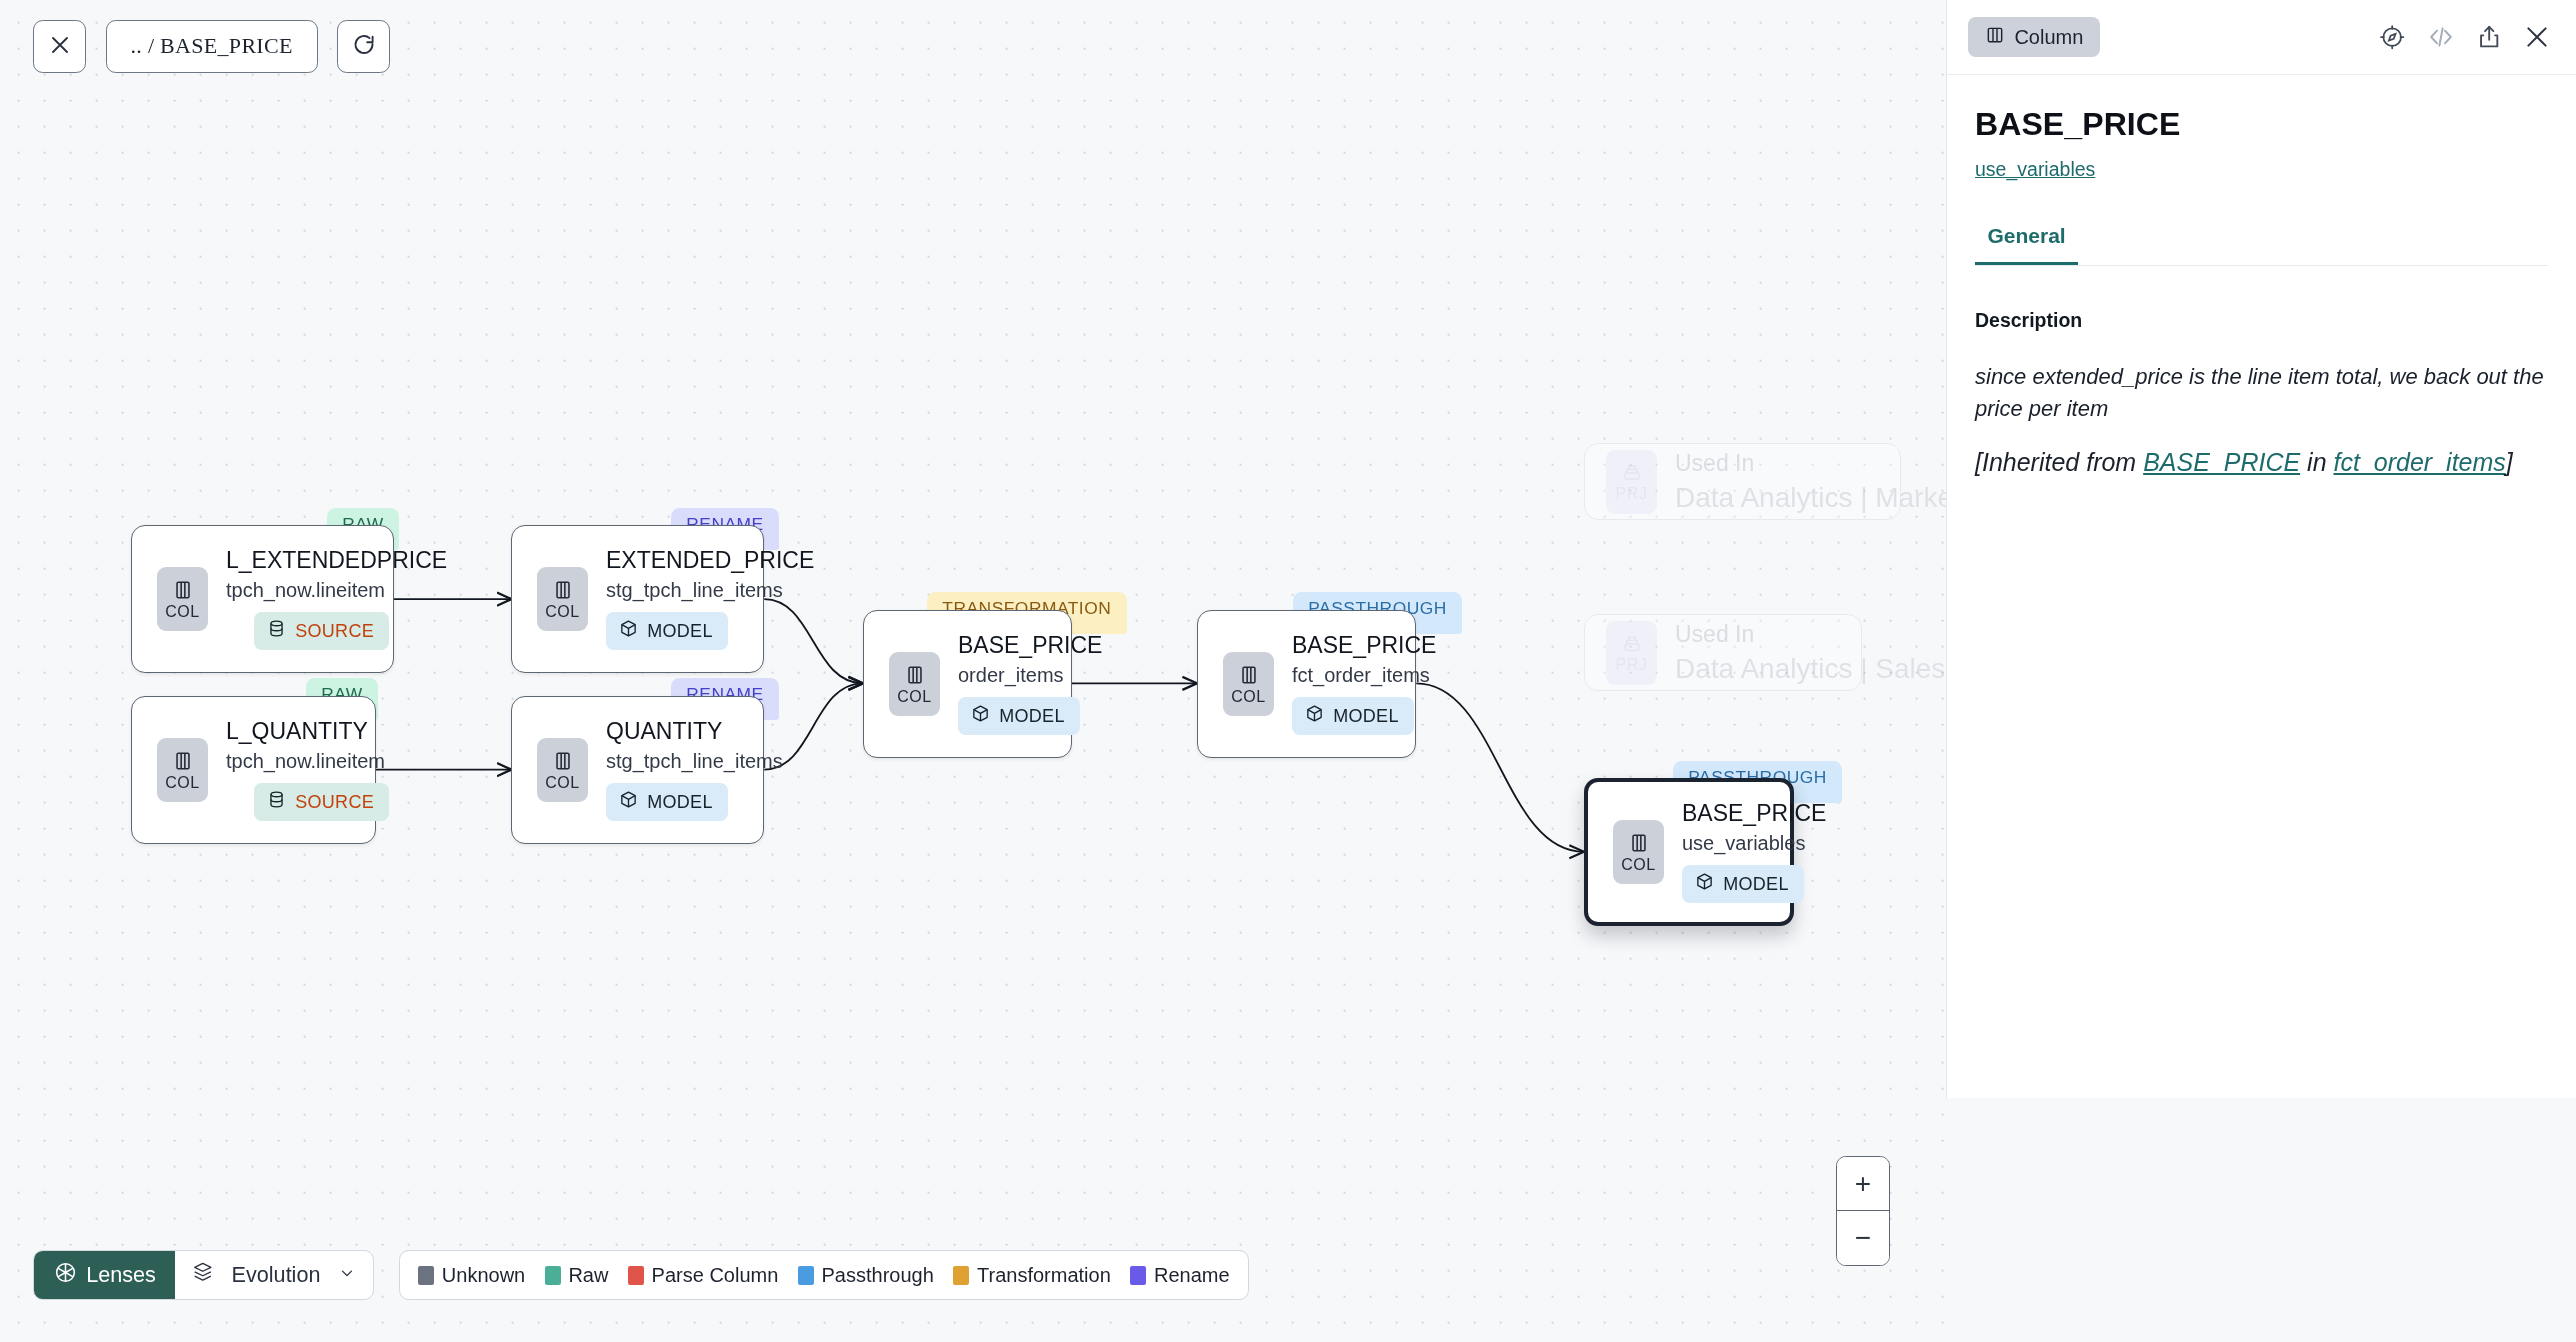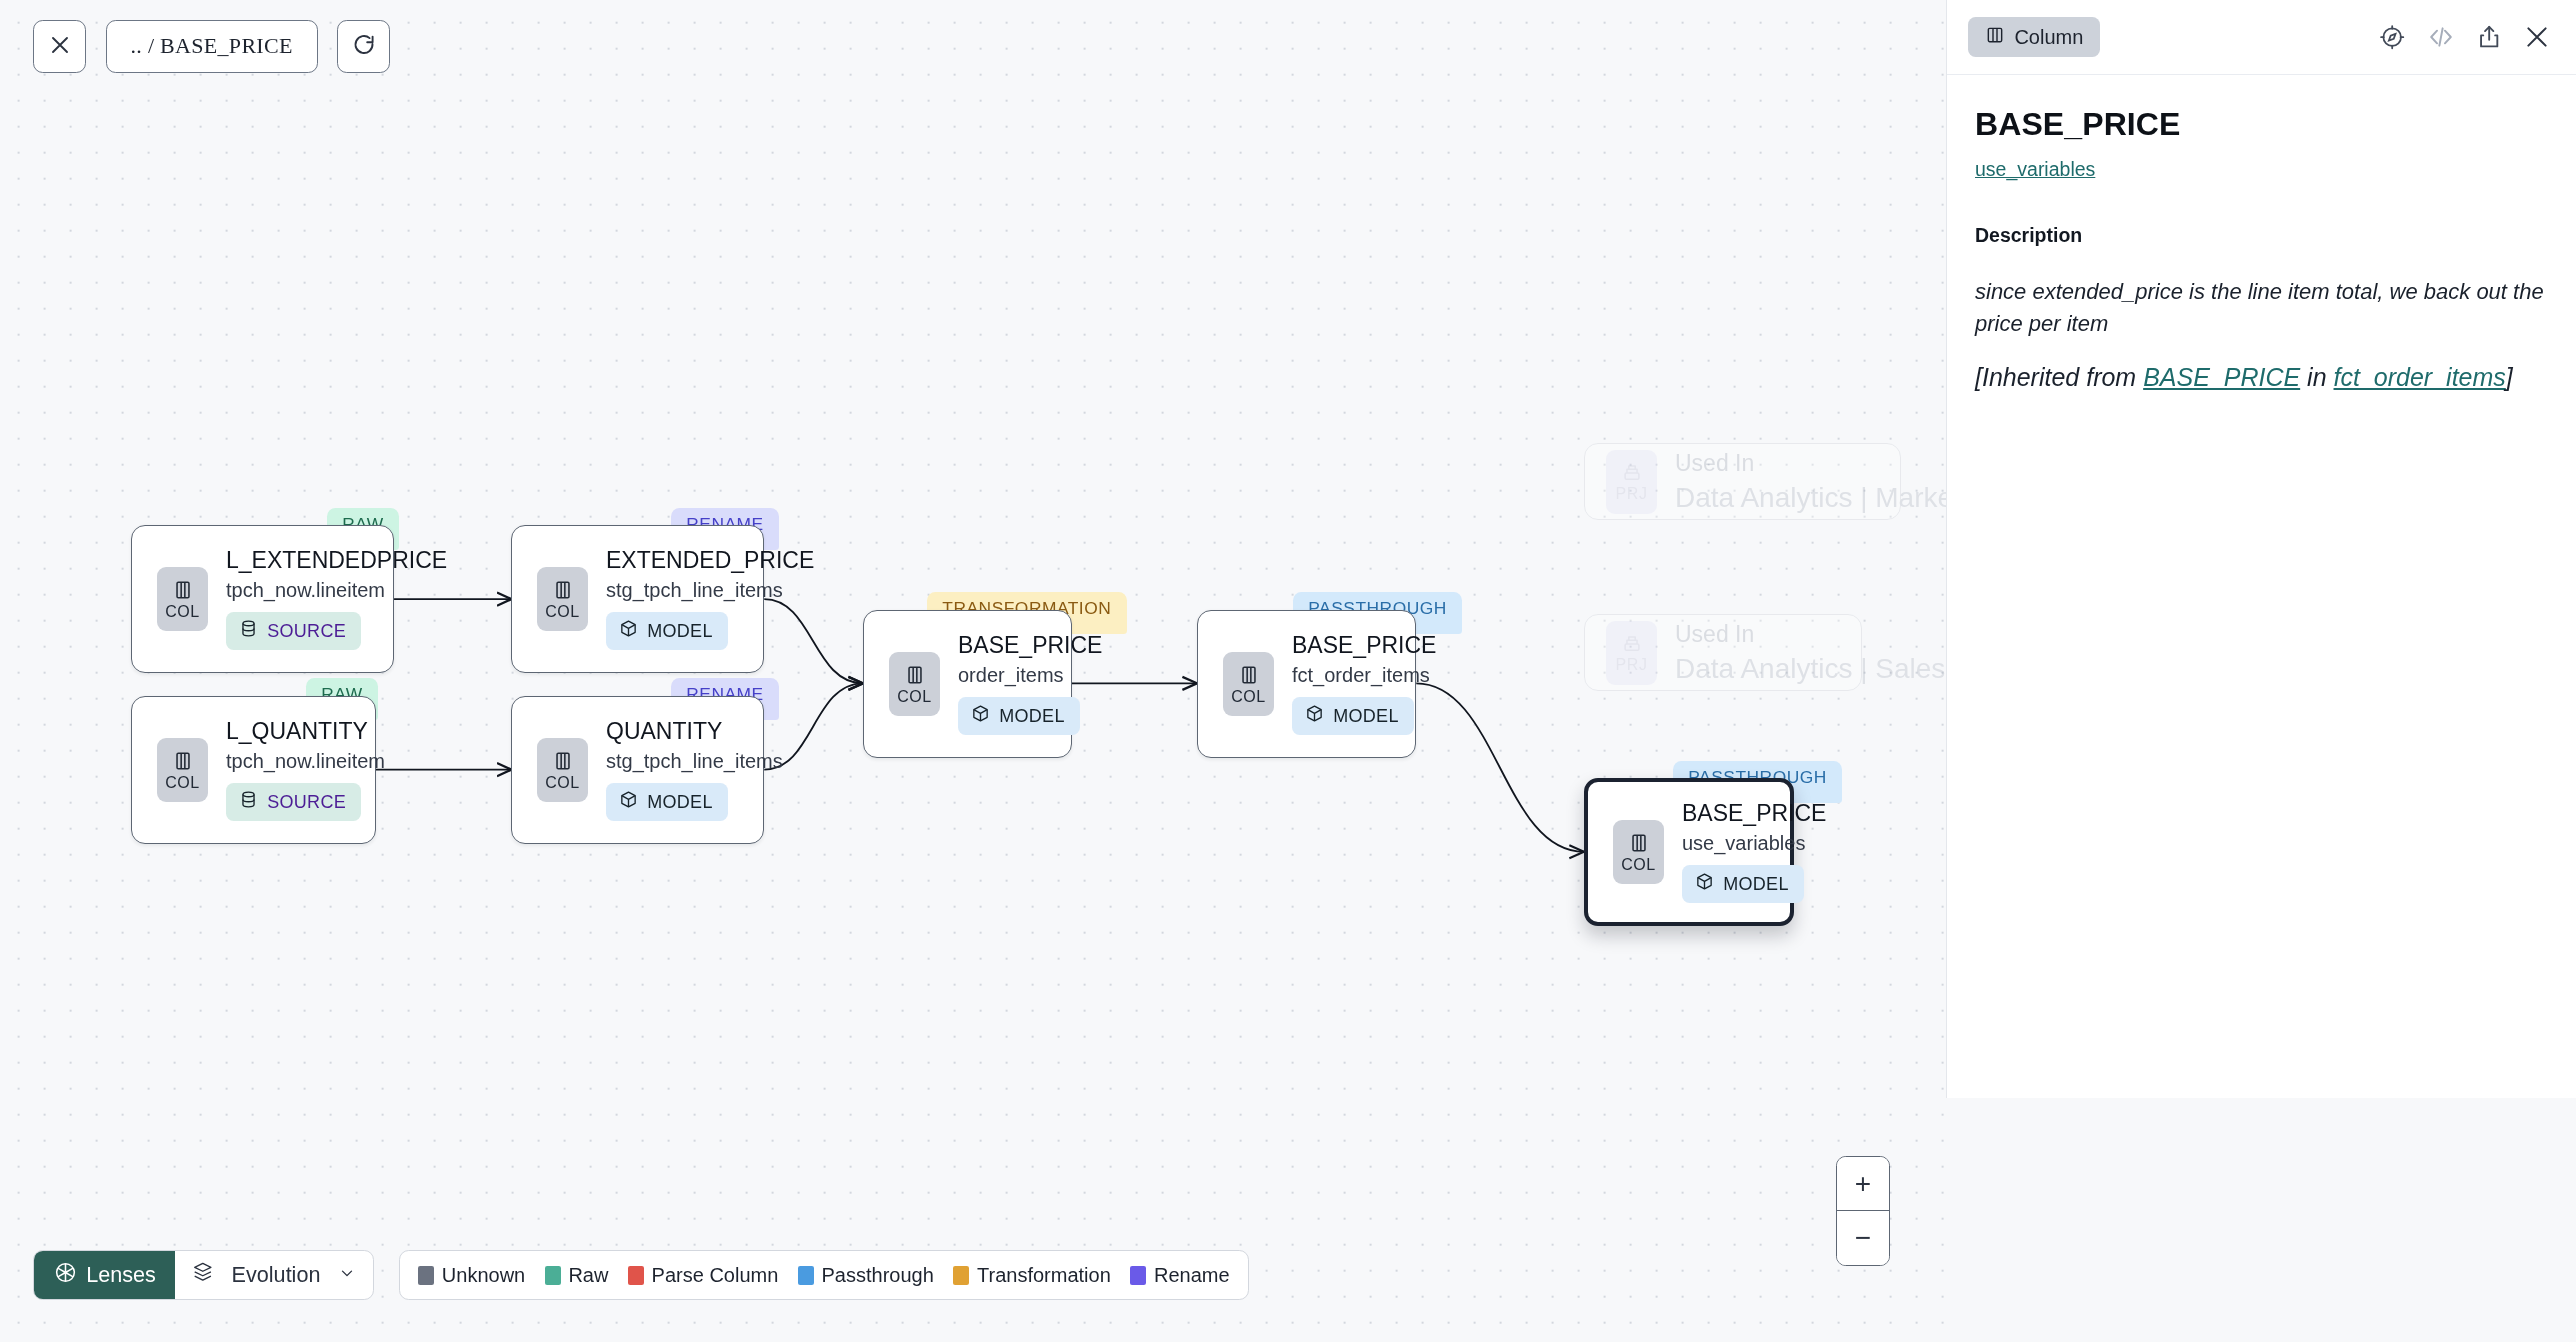--- a/index.html
+++ b/index.html
@@ -53,21 +53,21 @@
   .chip-prj { background: #e3e3f6; color: #b9bbd2; }
   .node-body { margin-left: 18px; display: flex; flex-direction: column; gap: 7.7px; }
   .node-title { font-size: 23px; color: #11161f; line-height: 1.05; white-space: nowrap; }
   .node-sub { font-size: 20px; color: #333a47; line-height: 1.05; white-space: nowrap; }
   .kind-pill {
     align-self: flex-start; margin-top: 3.5px;
     display: inline-flex; align-items: center; gap: 9.7px;
     padding: 7px 15.3px 7px 12.5px; border-radius: 7.7px; font-size: 18px;
     letter-spacing: 0.3px; white-space: nowrap;
   }
-  .kind-SOURCE { background: #d7ece6; color: #4c1d95; }
+  .kind-SOURCE { background: #d7ece6; color: #c2410c; margin-left: 28px; }
   .kind-MODEL  { background: #d9eaf9; color: #17232b; }
 
   
   .tab {
     position: absolute; border-radius: 8.4px 8.4px 3.5px 3.5px;
     padding: 7.7px 15.3px 16.7px 15.3px; font-size: 17.4px; letter-spacing: 0.5px;
     white-space: nowrap; line-height: 1; z-index: 1;
   }
   .tab-RAW            { background: #cdf4e3; color: #1d6b4e; }
   .tab-RENAME         { background: #d9dcfb; color: #4540c8; }
@@ -463,20 +463,23 @@
             <path d="M4.6 4.6 L19.4 19.4 M19.4 4.6 L4.6 19.4"></path>
           </svg>
         </span>
       </div>
     </div>
 
     <div class="p-body">
       <div class="p-title">BASE_PRICE</div>
       <a class="p-link">use_variables</a>
 
+      <div class="tabs">
+        <div class="tab-item">General</div>
+      </div>
 
       <div class="sec-label">Description</div>
       <div class="desc">since extended_price is the line item total, we back out the price per item</div>
       <div class="desc2">
         <span>[Inherited from </span><a>BASE_PRICE</a><span> in </span><a>fct_order_items</a><span>]</span>
       </div>
     </div>
   </div>
 </div>
 

